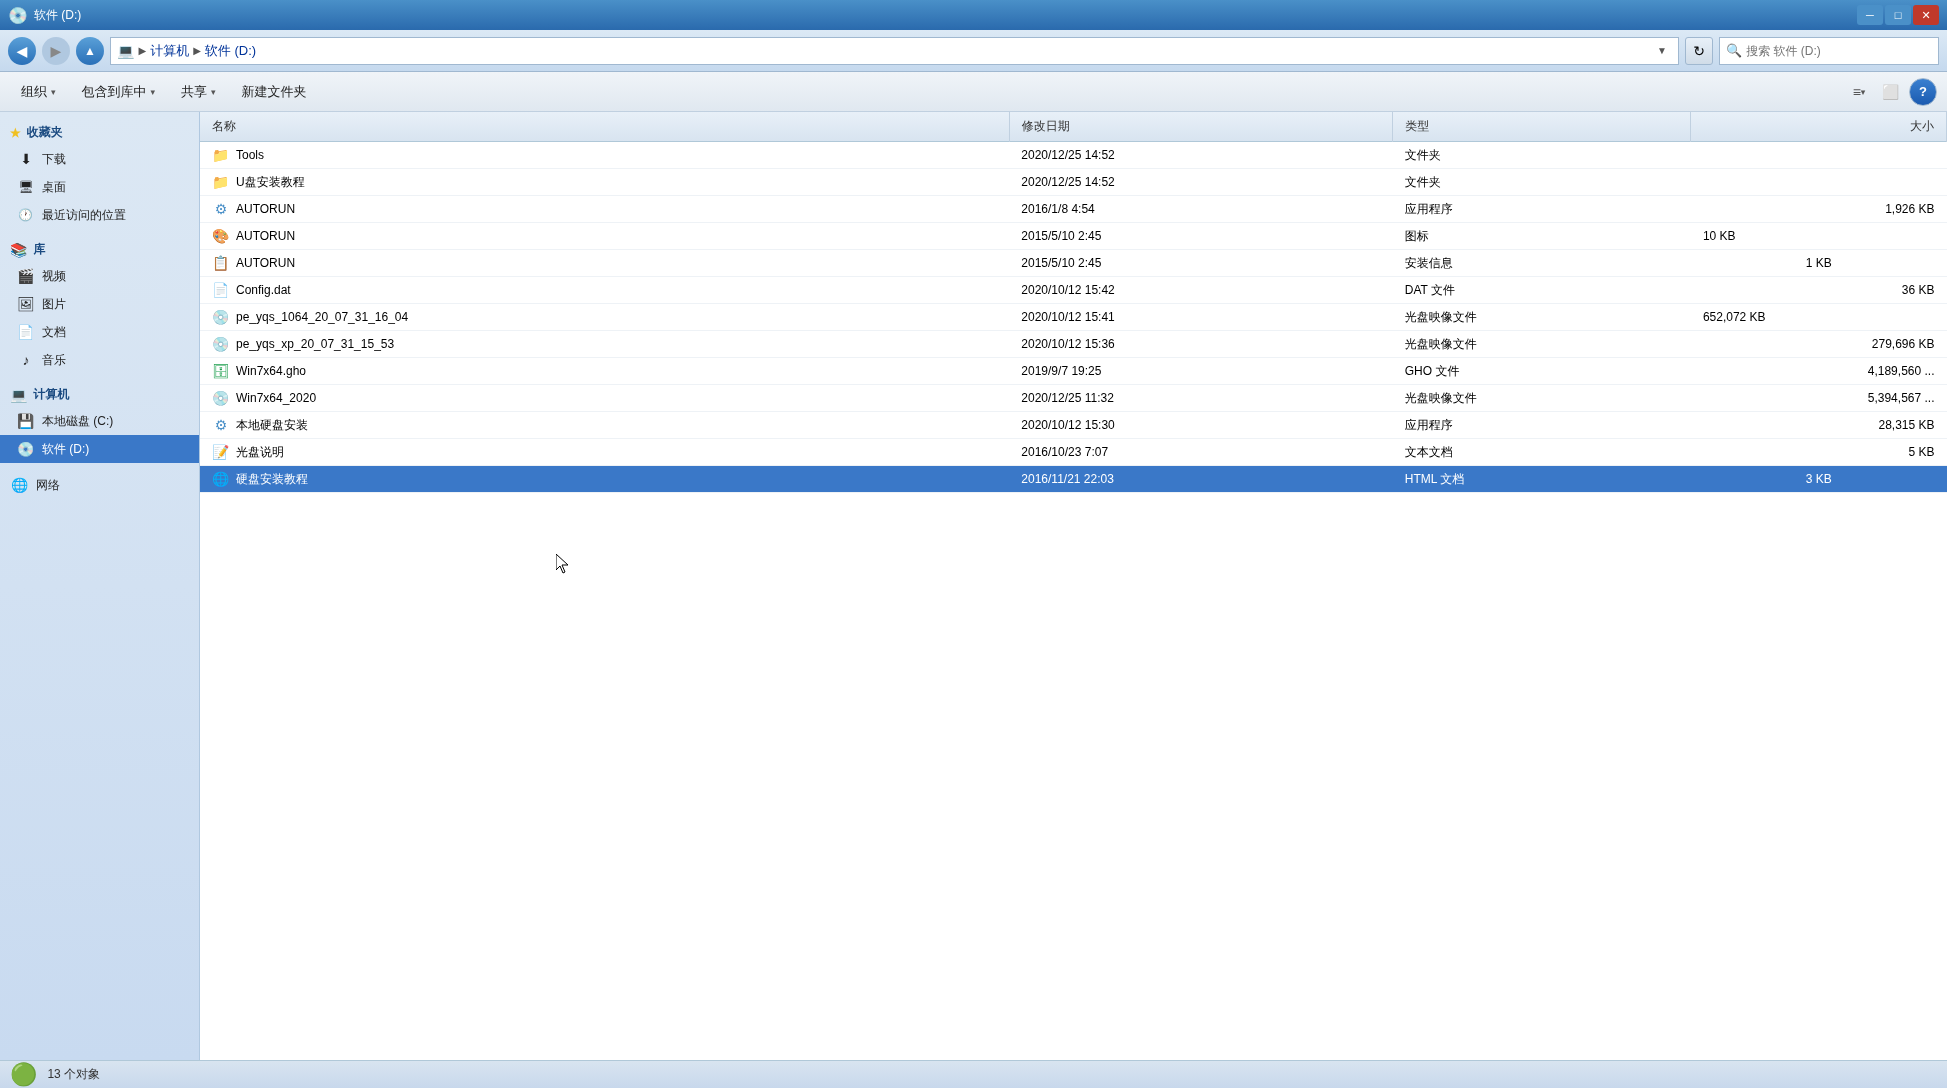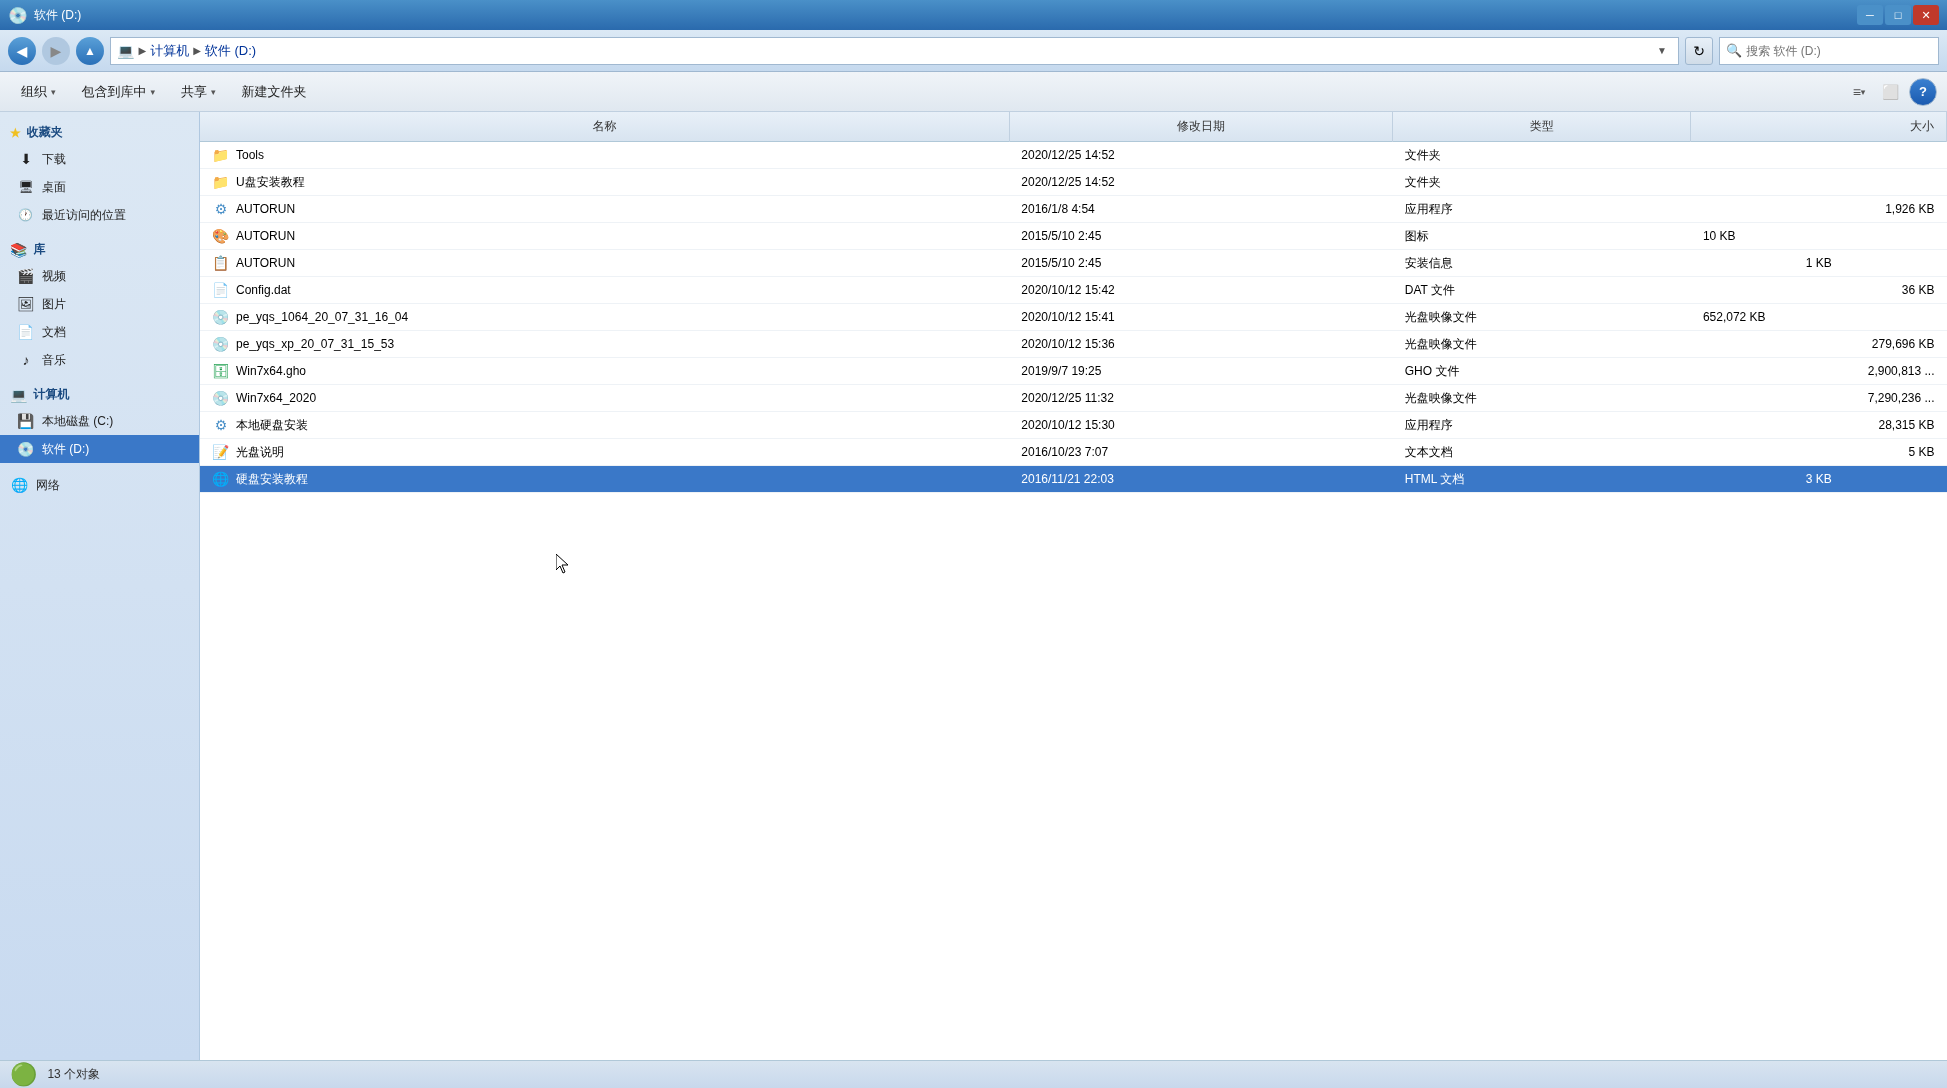--- a/index.html
+++ b/index.html
@@ -245,21 +245,21 @@
     }
     .file-table {
       width: 100%;
       border-collapse: collapse;
     }
     .file-table thead tr {
       background: linear-gradient(to bottom, #e8f0f8 0%, #d8e4f0 100%);
       border-bottom: 1px solid #b0c8d8;
     }
     .file-table th {
-      text-align: center;
+      text-align: left;
       padding: 6px 12px;
       font-size: 12px;
       font-weight: normal;
       color: #333;
       border-right: 1px solid #c0d0e0;
       cursor: pointer;
       white-space: nowrap;
     }
     .file-table td {
       padding: 4px 12px;
@@ -557,32 +557,32 @@
   </tr>
           <tr>
     <td>
       <div class="file-icon">
         <span class="icon-img gho-icon">🗄</span>
         <span>Win7x64.gho</span>
       </div>
     </td>
     <td>2019/9/7 19:25</td>
     <td>GHO 文件</td>
-    <td style="text-align:right;">2,900,813 ...</td>
+    <td style="text-align:right;">4,189,560 ...</td>
   </tr>
           <tr>
     <td>
       <div class="file-icon">
         <span class="icon-img iso-icon">💿</span>
         <span>Win7x64_2020</span>
       </div>
     </td>
     <td>2020/12/25 11:32</td>
     <td>光盘映像文件</td>
-    <td style="text-align:right;">7,290,236 ...</td>
+    <td style="text-align:right;">5,394,567 ...</td>
   </tr>
           <tr>
     <td>
       <div class="file-icon">
         <span class="icon-img app-icon">⚙</span>
         <span>本地硬盘安装</span>
       </div>
     </td>
     <td>2020/10/12 15:30</td>
     <td>应用程序</td>

